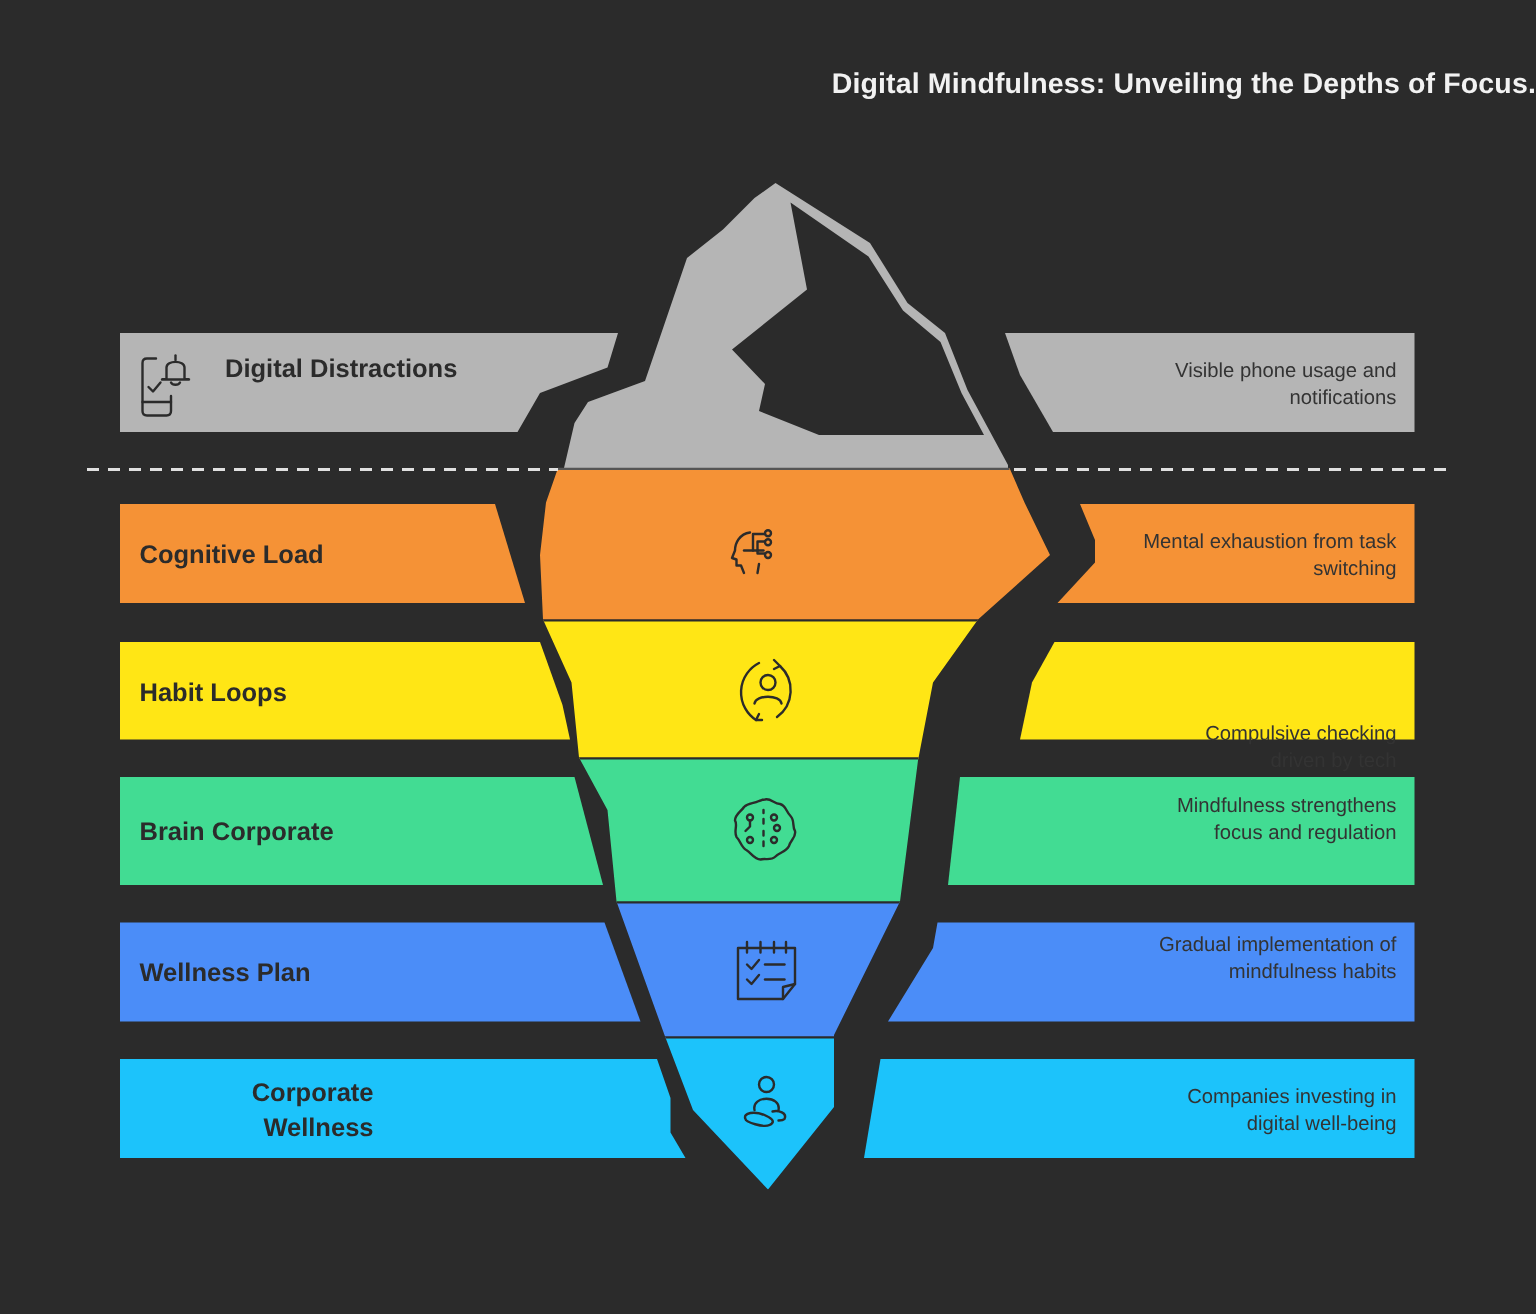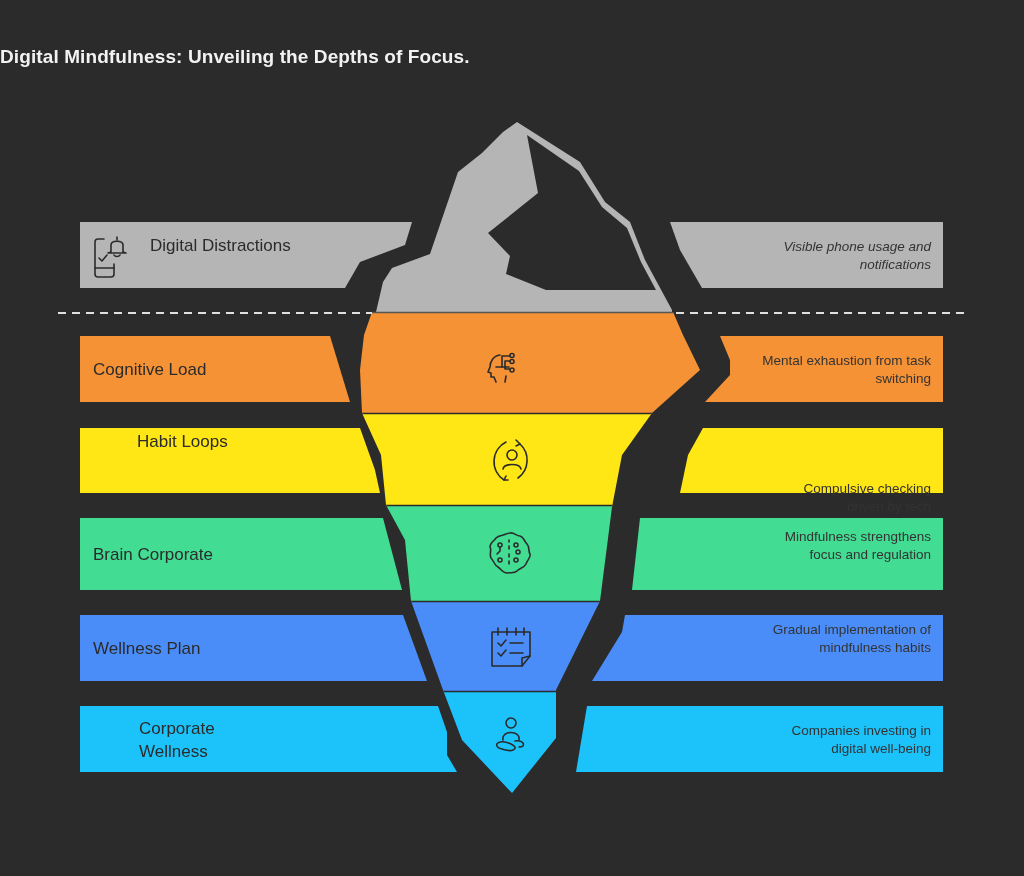--- a/index.html
+++ b/index.html
@@ -1,21 +1,21 @@
 <!DOCTYPE html>
 <html><head>
 <meta charset="utf-8">
 <style>
   html, body { margin:0; padding:0; }
   body { width:1024px; height:876px; background:#2b2b2b; position:relative; overflow:hidden;
          font-family:"Liberation Sans", "DejaVu Sans", sans-serif; }
-  #title { position:absolute; left:0; top:46px; width:1024px; text-align:left; color:#f2f2f2;
+  #title { position:absolute; left:0; top:46px; width:1024px; text-align:right; color:#f2f2f2;
            font-size:19px; font-weight:bold; letter-spacing:0.1px; }
   svg#art { position:absolute; left:0; top:0; }
-  .label { position:absolute; left:93px; color:#2b2b2b; font-weight:normal; font-size:17px; line-height:23px; }
+  .label { position:absolute; left:93px; color:#2b2b2b; font-weight:bold; font-size:17px; line-height:23px;text-align:right; }
   .desc { position:absolute; right:93px; width:220px; text-align:right; color:#333; font-size:13.5px; line-height:18px; }
 </style>
 </head>
 <body>
 
 <div id="title">Digital Mindfulness: Unveiling the Depths of Focus.</div>
 
 <svg id="art" width="1024" height="876" viewBox="0 0 1024 876">
   <defs>
     <clipPath id="bergClip">
@@ -112,23 +112,23 @@
     <path d="M2,34 L21,34"></path>
     <path d="M6,24 L9,27 L14,21"></path>
     <path d="M18,18 L18,11 C18,6 30,6 30,11 L30,18 L33,19 L15,19 Z"></path>
     <path d="M21,21 C22,23 26,23 27,21"></path>
     <path d="M24,3 L24,6"></path>
   </g>
 </svg>
 
 <div class="label" style="left:150px; top:234px;">Digital Distractions</div>
 <div class="label" style="top:358px;">Cognitive Load</div>
-<div class="label" style="top:430px;margin-left:44px;">Habit Loops</div>
+<div class="label" style="top:450px;">Habit Loops</div>
 <div class="label" style="top:543px;">Brain Corporate</div>
 <div class="label" style="top:637px;">Wellness Plan</div>
 <div class="label" style="top:717px; width:110px;margin-left:46px;">Corporate Wellness</div>
 
-<div class="desc" style="top:238px; width:170px;font-style:italic;">Visible phone usage and notifications</div>
+<div class="desc" style="top:238px; width:170px;">Visible phone usage and notifications</div>
 <div class="desc" style="top:352px; width:170px;">Mental exhaustion from task switching</div>
 <div class="desc" style="top:444px; width:160px;margin-top:36px;">Compulsive checking driven by tech</div>
 <div class="desc" style="top:528px; width:150px;margin-left:16px;">Mindfulness strengthens focus and regulation</div>
 <div class="desc" style="top:621px; width:165px;">Gradual implementation of mindfulness habits</div>
 <div class="desc" style="top:722px; width:160px;">Companies investing in digital well-being</div>
 
 </body></html>

